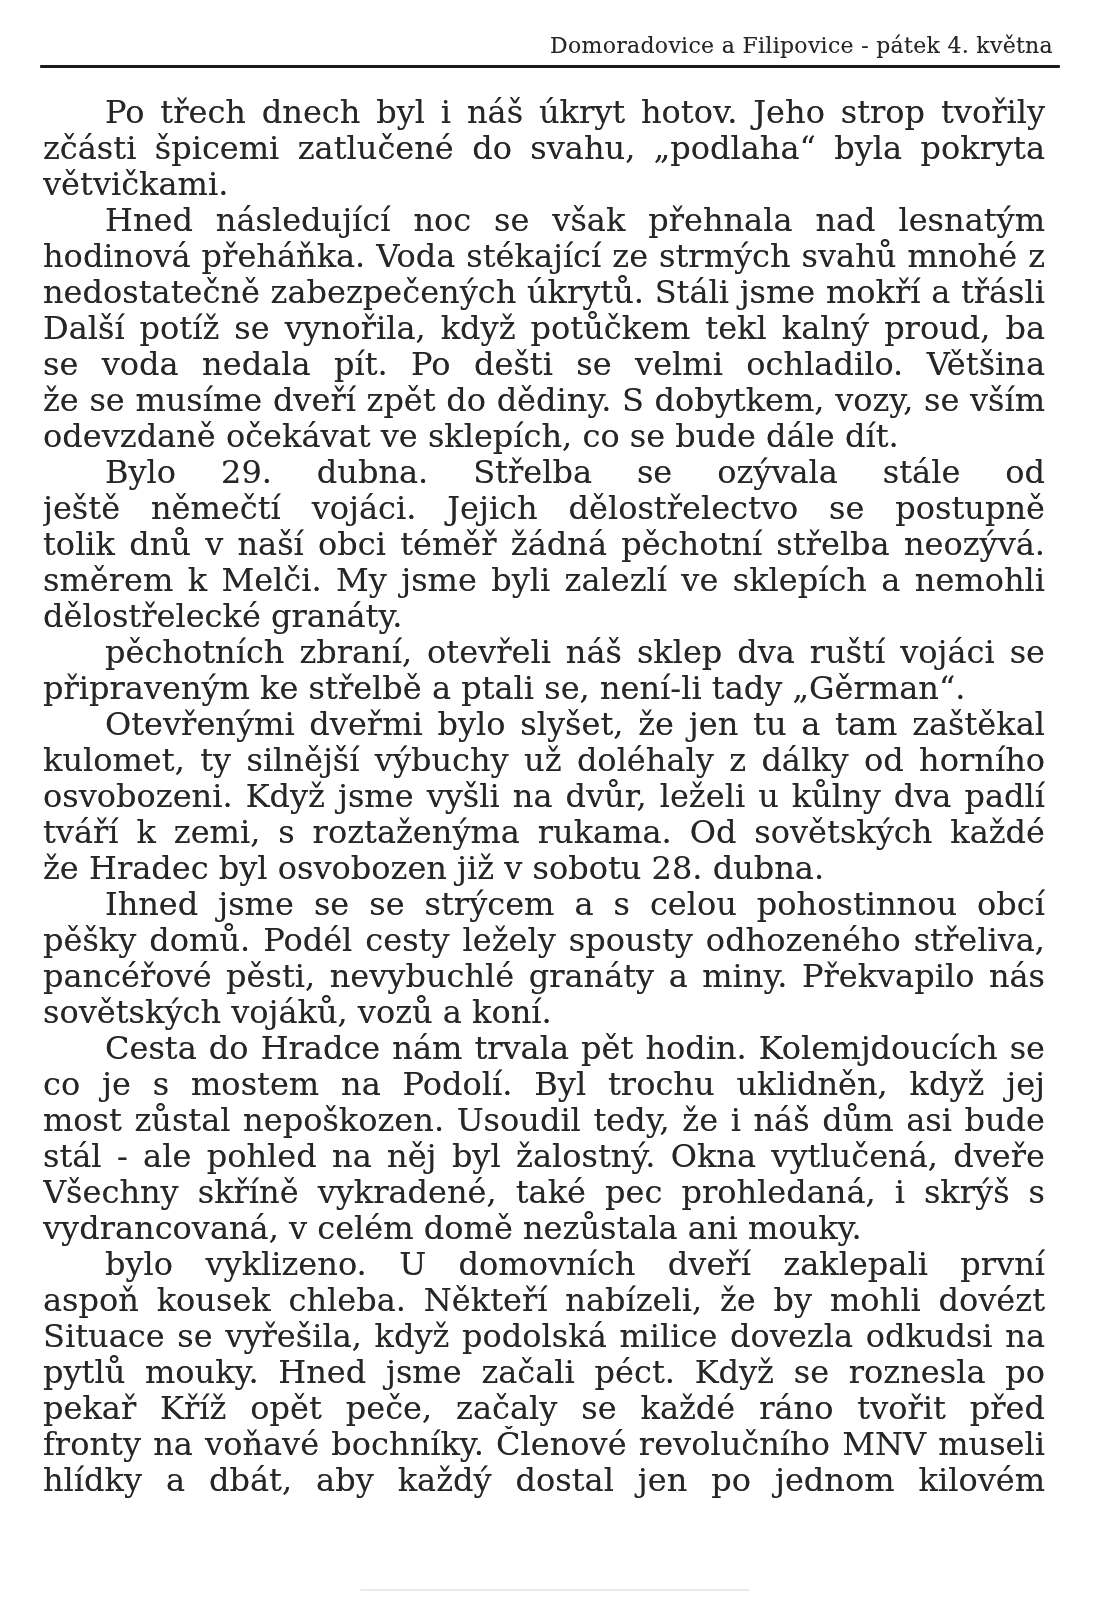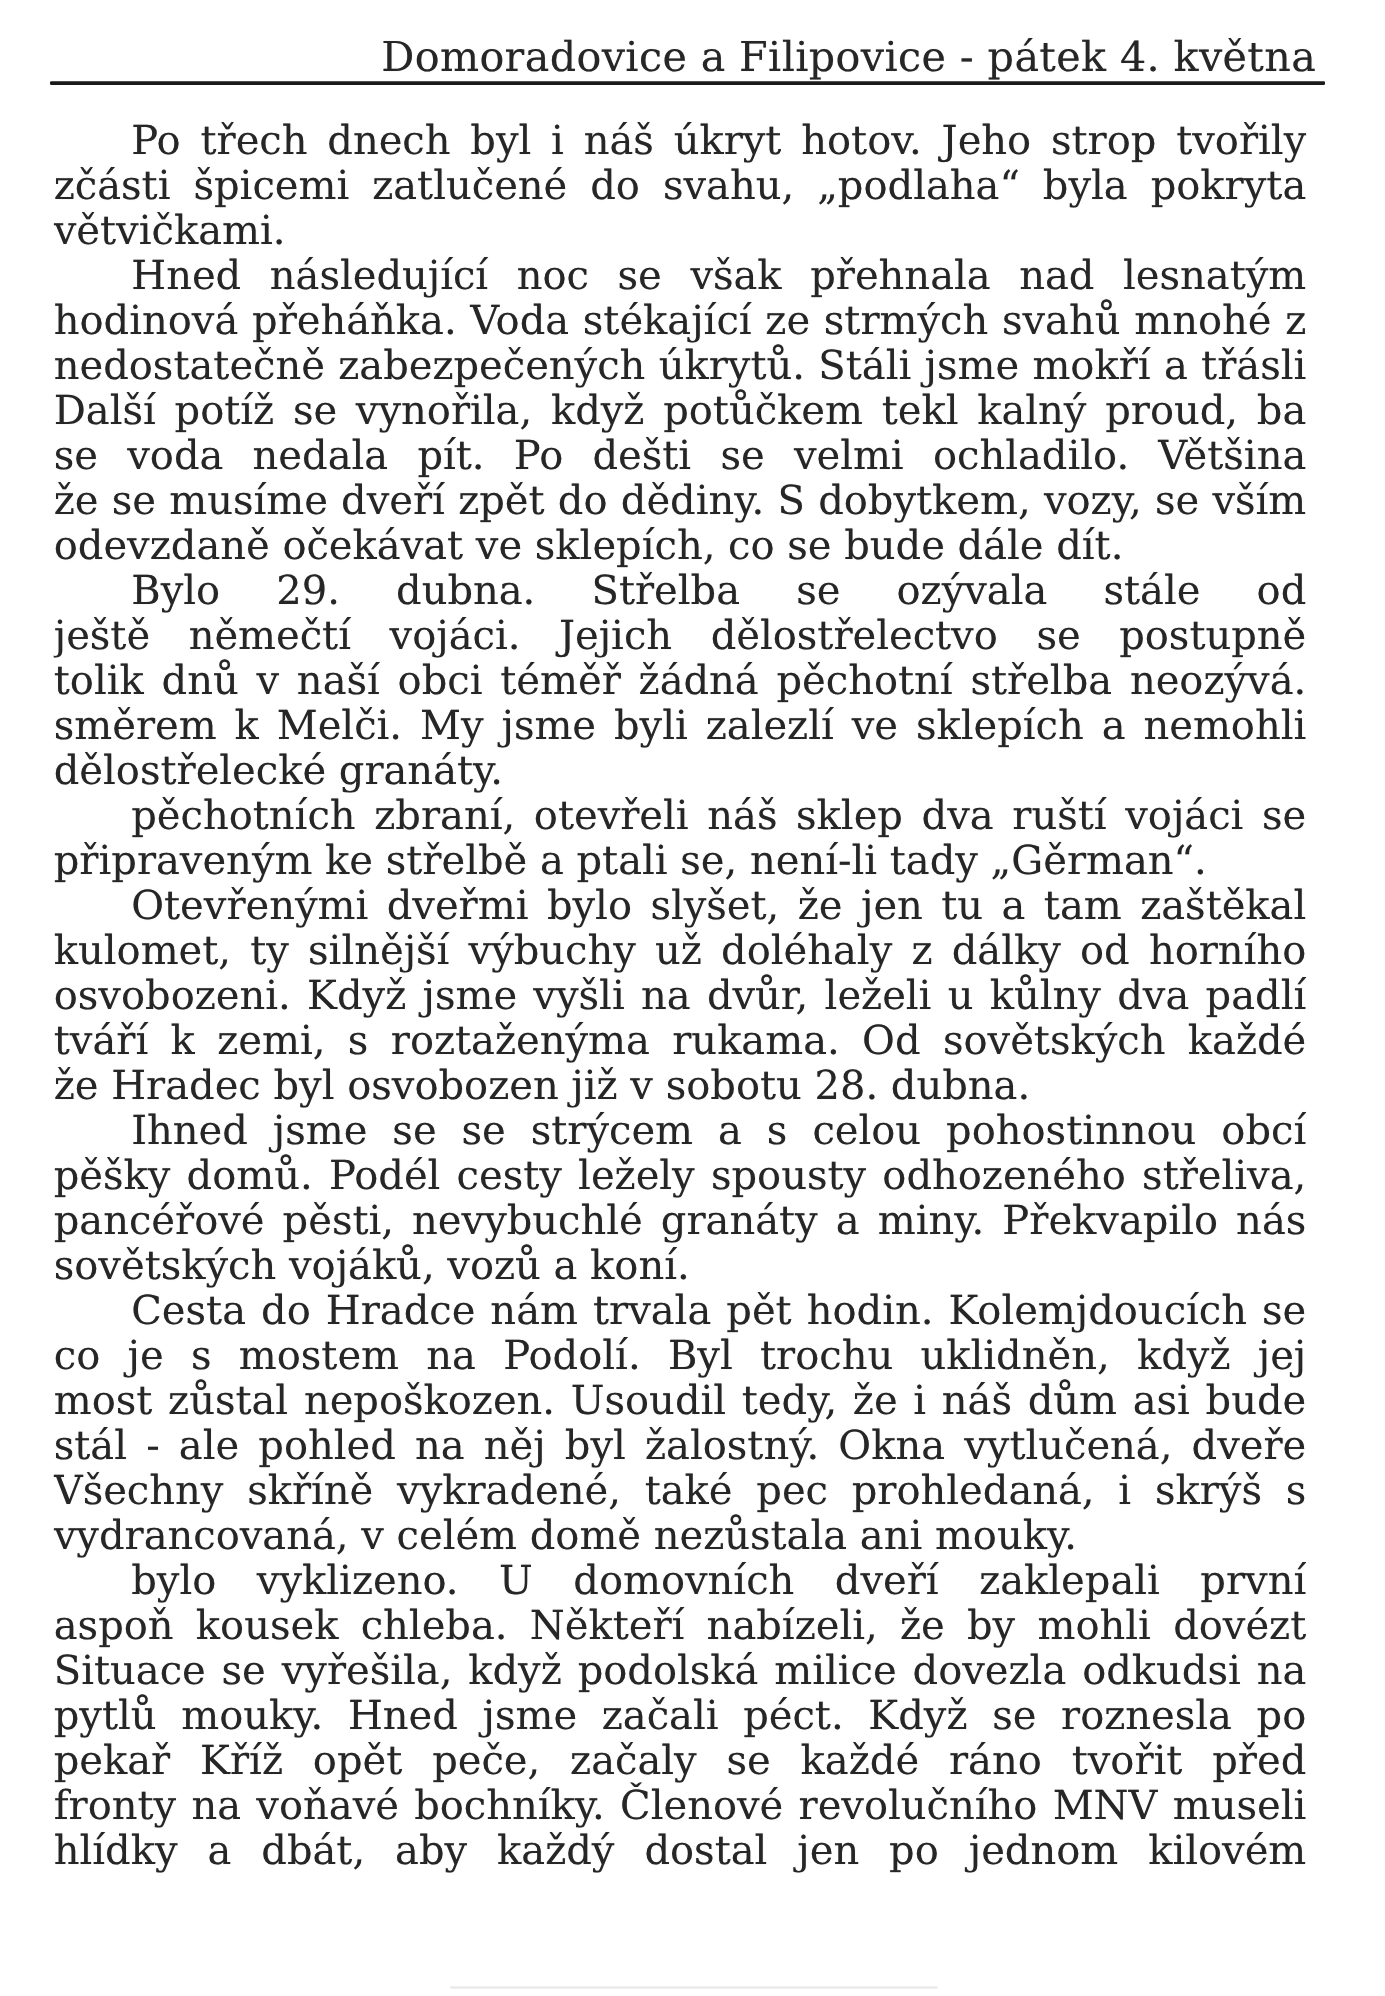--- a/index.html
+++ b/index.html
@@ -21,21 +21,21 @@
     font-family: "DejaVu Serif", "Liberation Serif", serif;
     color: var(--ink);
   }
   
   .running-header {
     position: absolute;
     top: 31px;
     left: 40px;
     right: 55px;
     text-align: right;
-    font-size: 33px;
+    font-size: 22px;
     line-height: 30px;
     letter-spacing: 0.3px;
     white-space: nowrap;
     text-shadow: 0 0 0.6px rgba(40,40,40,0.45);
   }
   .header-rule {
     position: absolute;
     top: 65px;
     left: 40px;
     width: 1020px;

